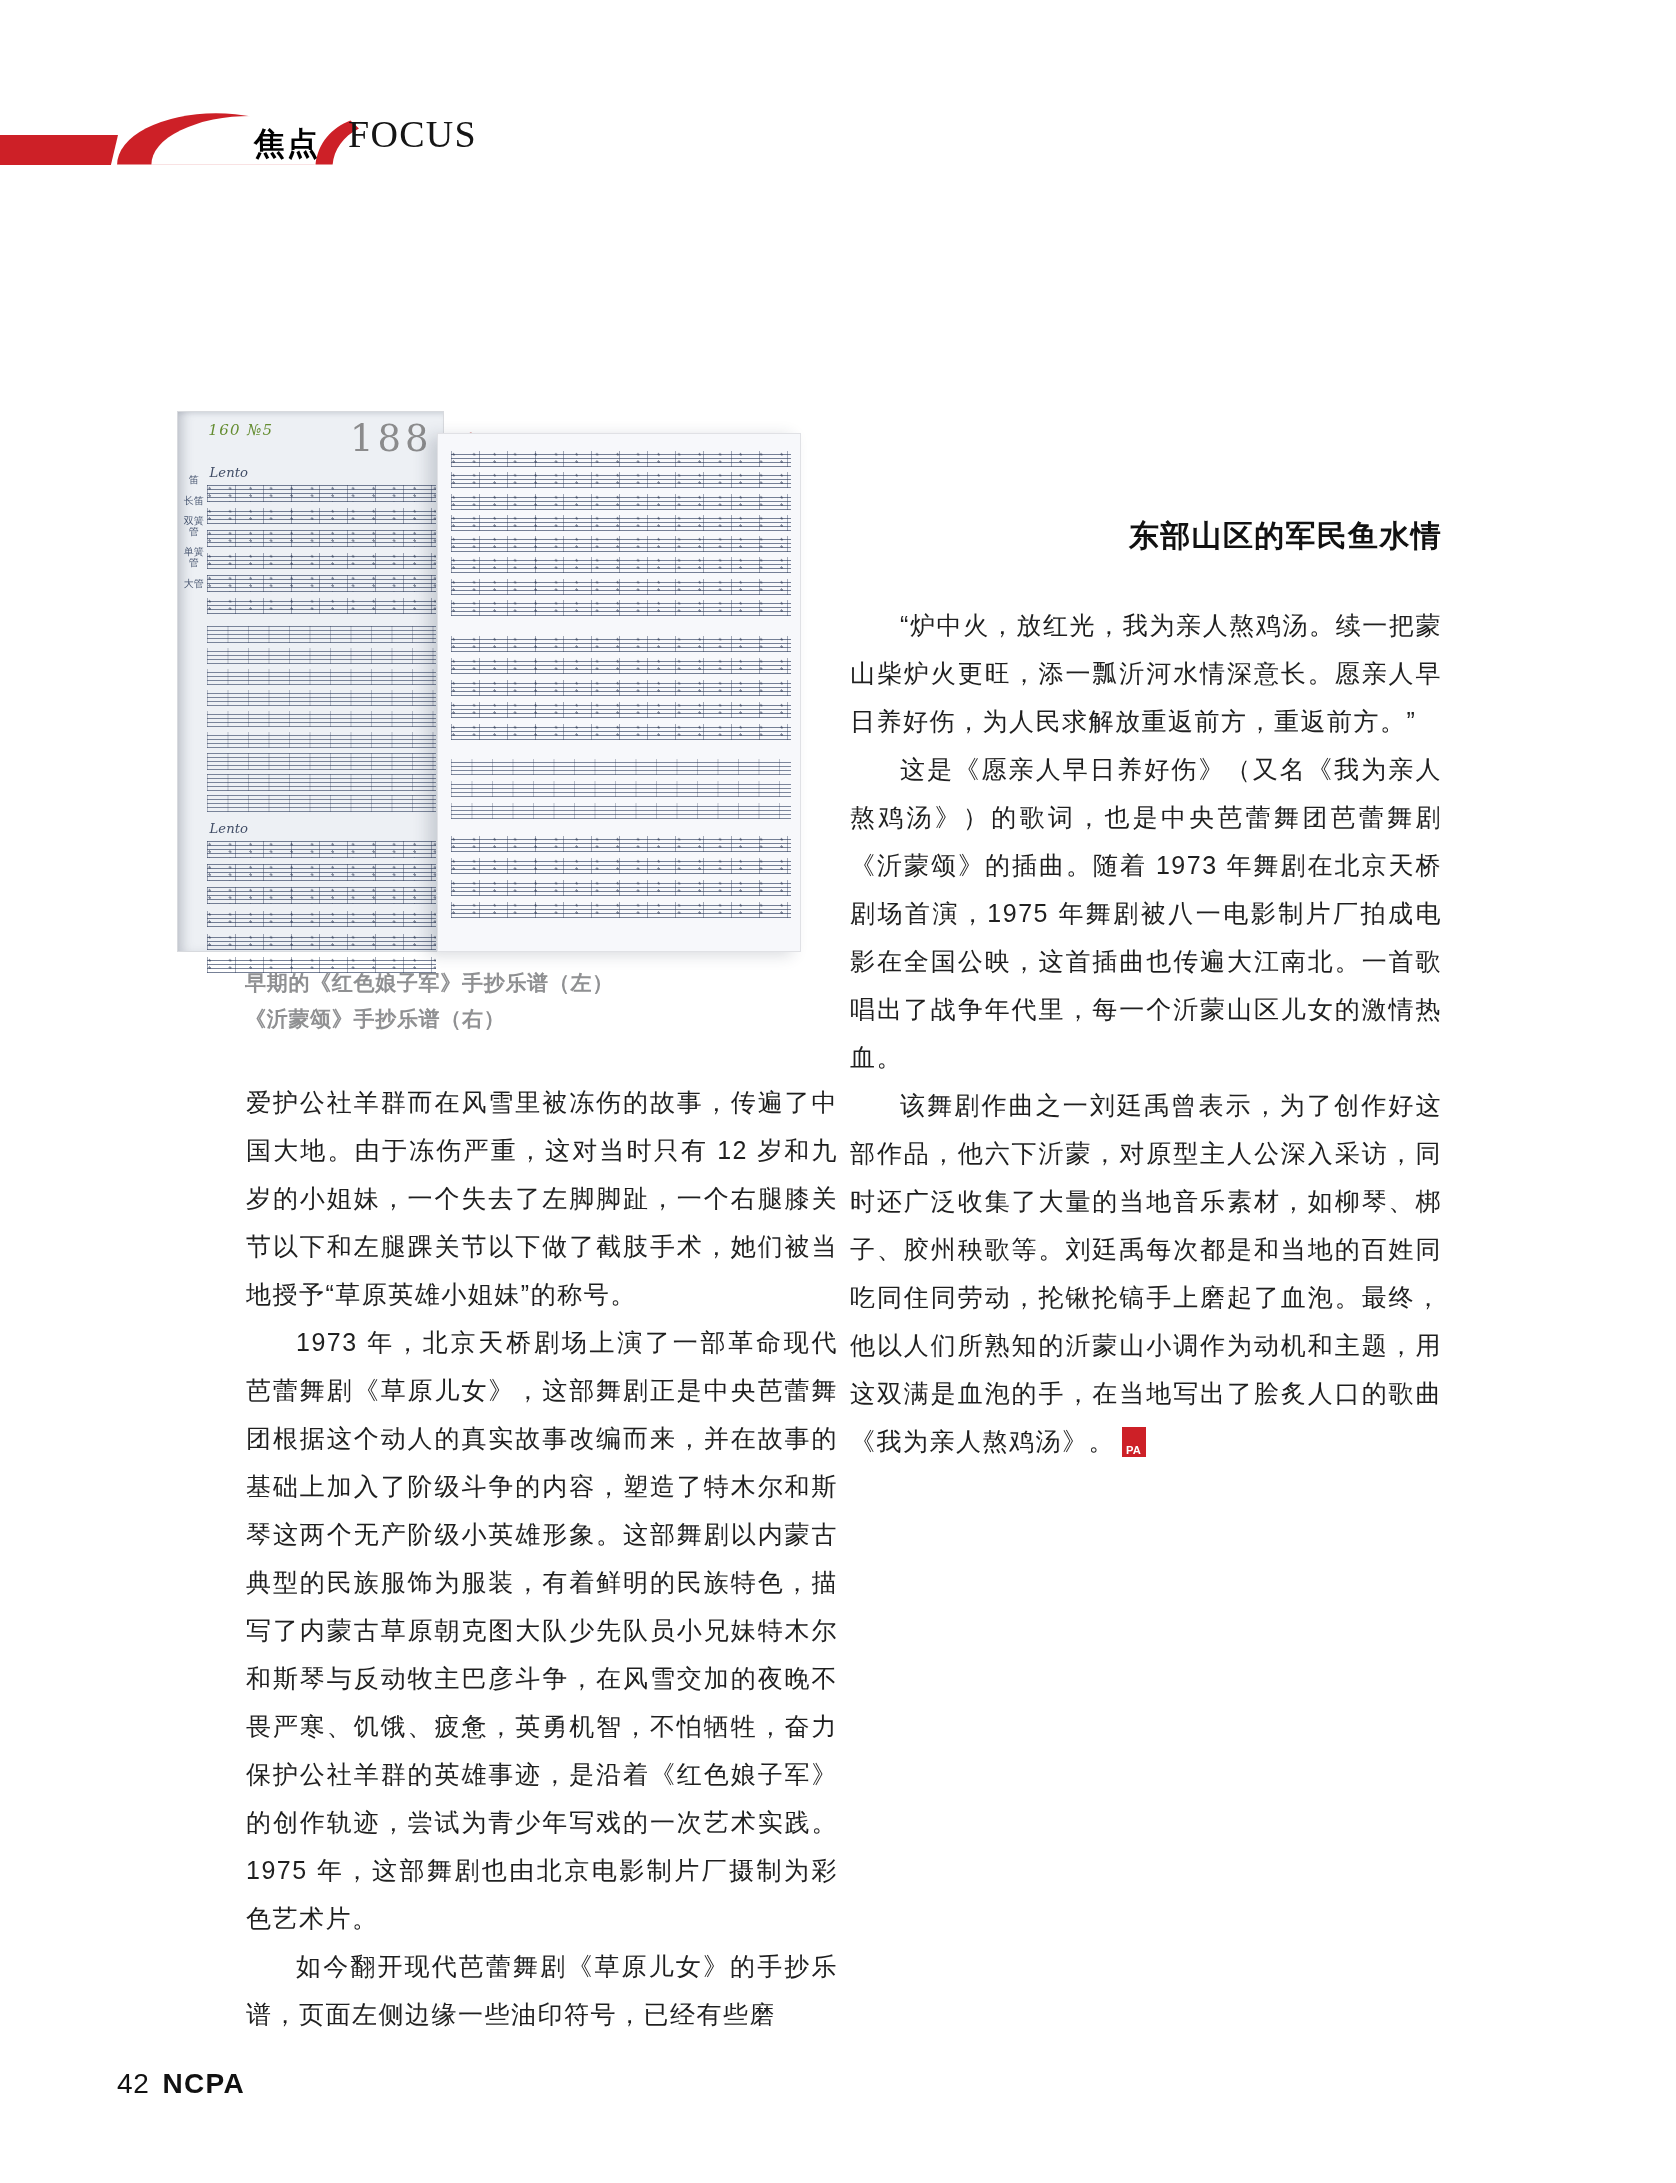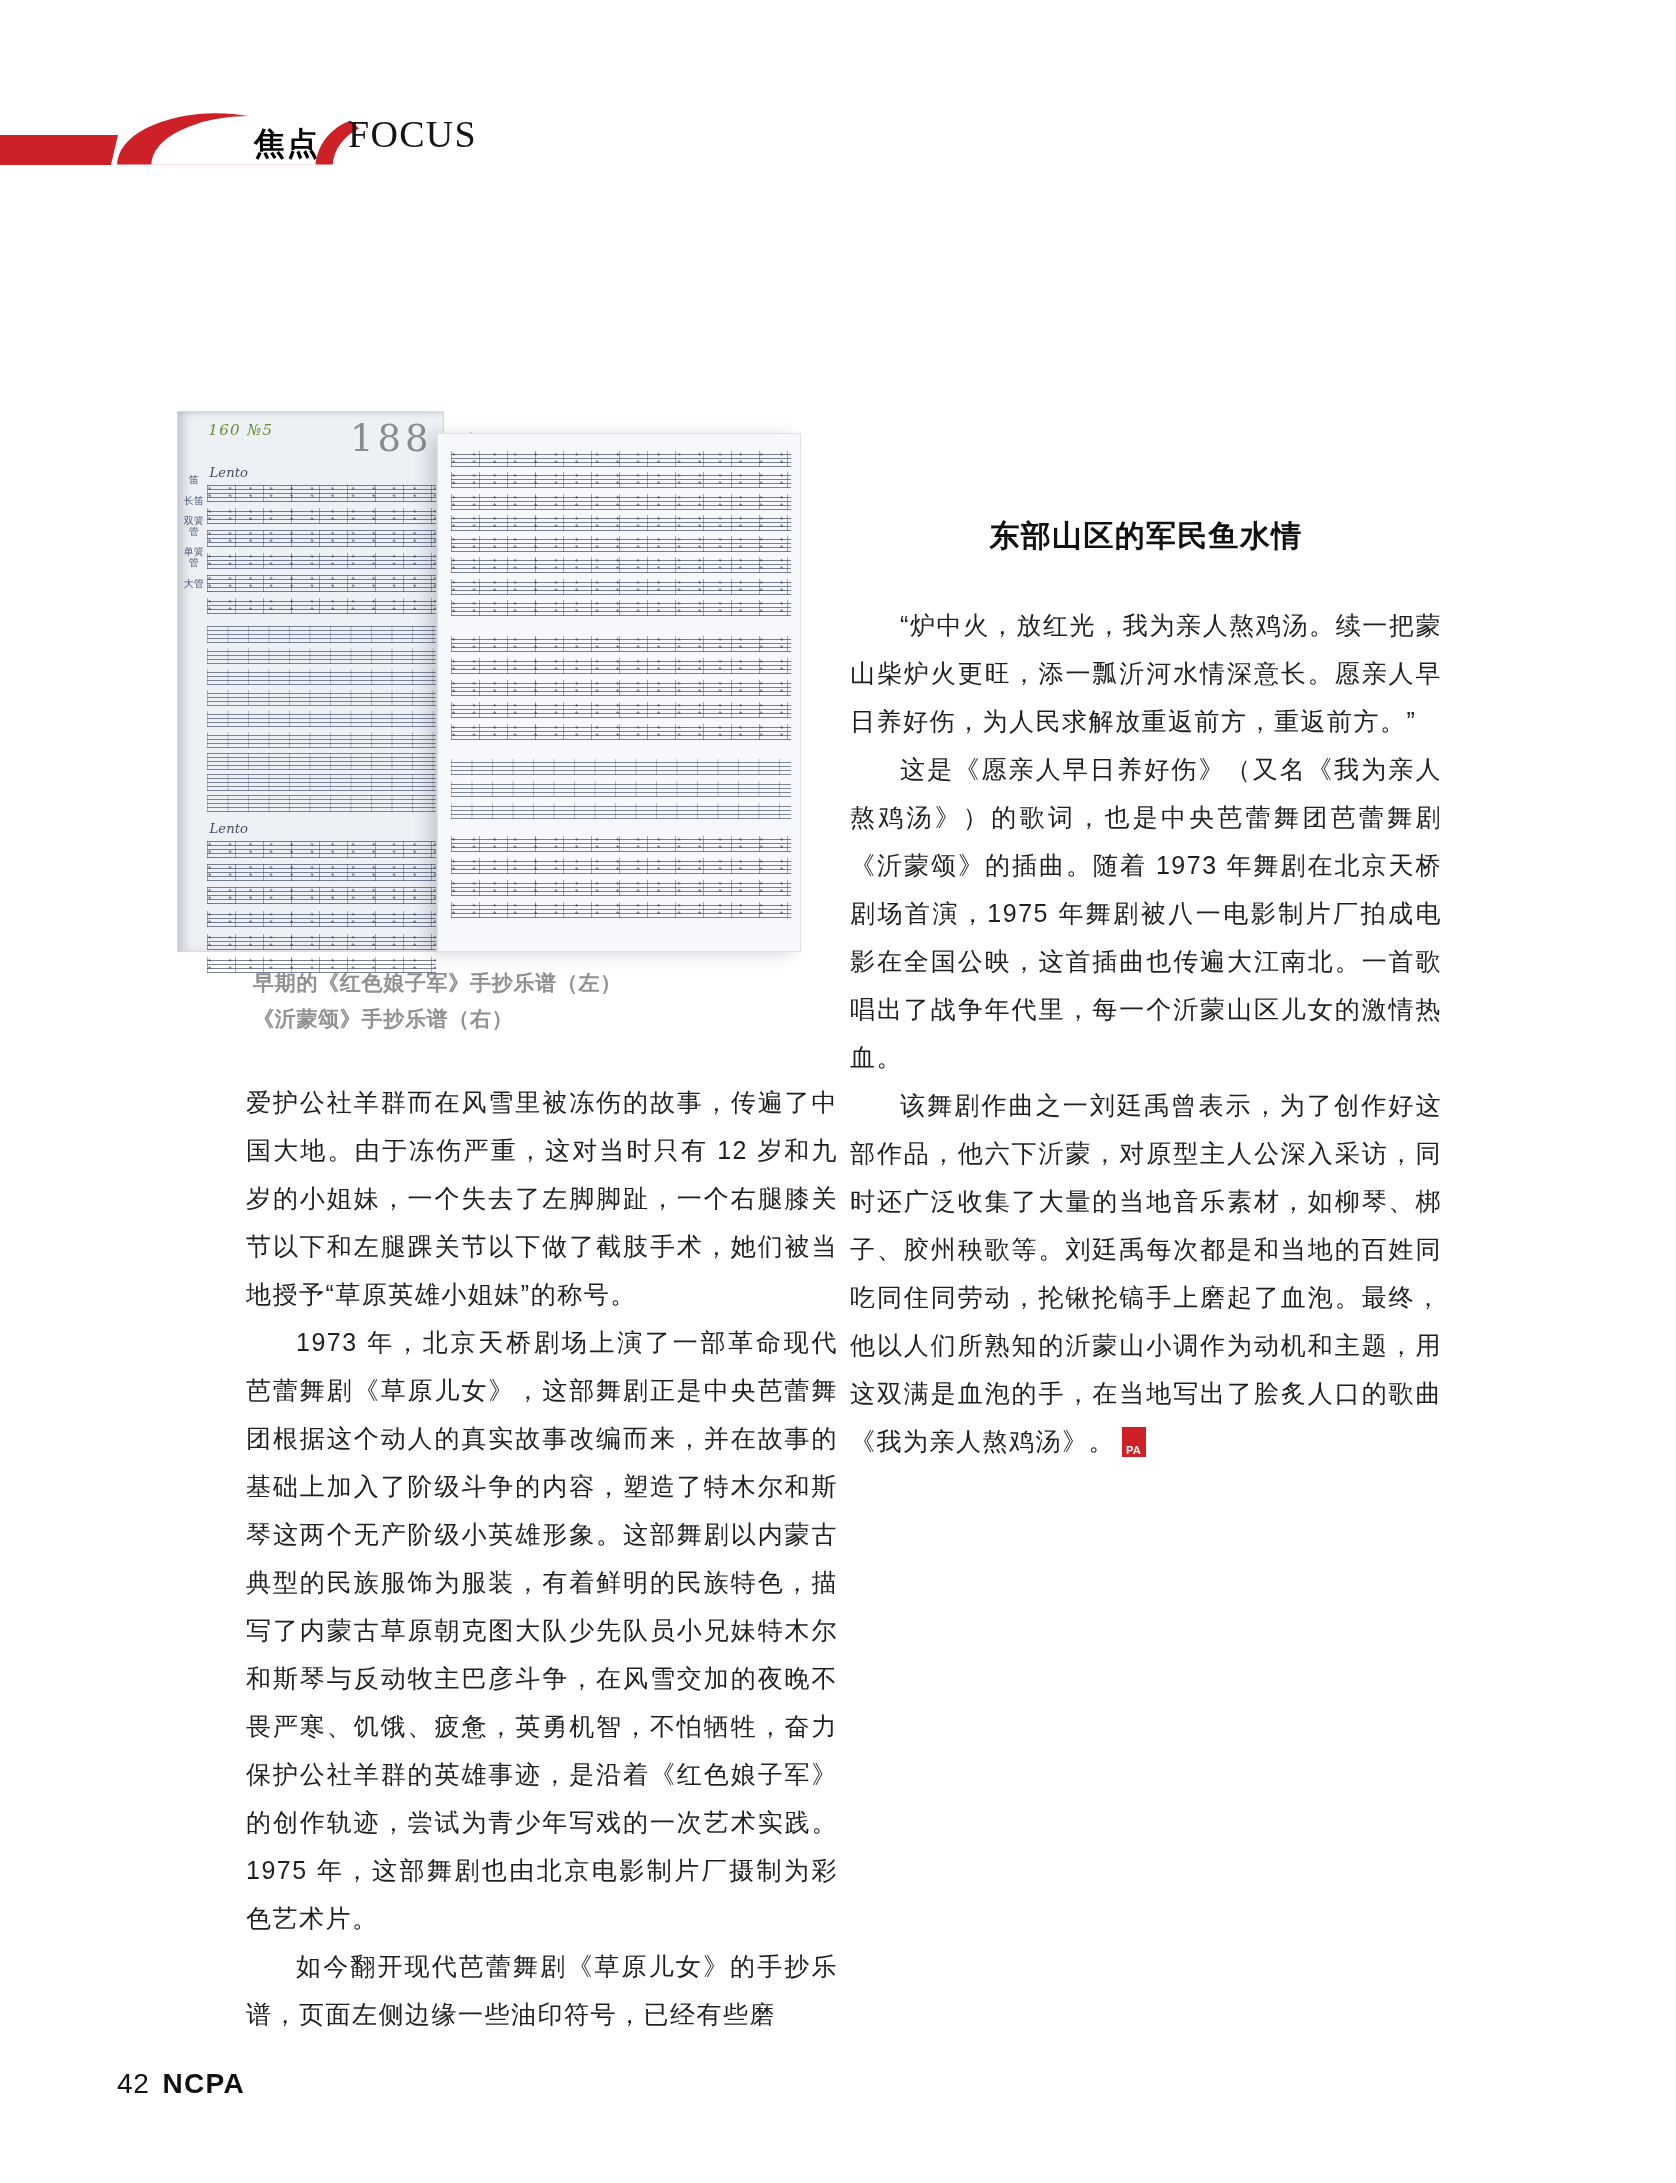--- a/index.html
+++ b/index.html
@@ -67,35 +67,35 @@
     background-size:20.5px 7.3px,auto,auto;
   }
   .sparse .staff{
     background-image:
       repeating-linear-gradient(90deg, rgba(42,55,86,.30) 0 1px, transparent 1px 63px),
       repeating-linear-gradient(0deg, rgba(66,80,110,.68) 0 0.9px, transparent 0.9px 4px);
   }
   .paper-right .staff{height:16px;}
   
   .fig-caption{
-    position:absolute;left:253px;top:965px;width:594px;
+    position:absolute;left:245px;top:965px;width:594px;
     font-size:21px;font-weight:700;color:#8f9092;line-height:36px;letter-spacing:0.7px;
   }
   
   .col{
     position:absolute;width:592px;font-size:25px;line-height:48px;color:#1f1f1f;
     text-align:justify;letter-spacing:1.5px;
   }
   .col p{margin:0;}
   .col p.indent{text-indent:2em;}
   .col-left{left:246px;top:1078px;}
   .col-right{left:850px;top:463px;}
   .sec-heading{
     font-size:30px;font-weight:800;color:#111;letter-spacing:1.3px;line-height:40px;
-    margin:53px 0 45px 0;text-align:center;
+    margin:53px 0 45px 0;text-align:right;
   }
   .endmark{
     display:inline-block;vertical-align:-4px;margin-left:6.6px;width:24px;height:30px;
     background:#cd2027;color:#fff;font-weight:700;font-size:11.2px;line-height:14px;
     text-align:center;letter-spacing:0.3px;padding-top:2px;box-sizing:border-box;
   }
   
   .footer{
     position:absolute;left:117px;top:2068px;display:flex;align-items:baseline;gap:13px;
     color:#111;

